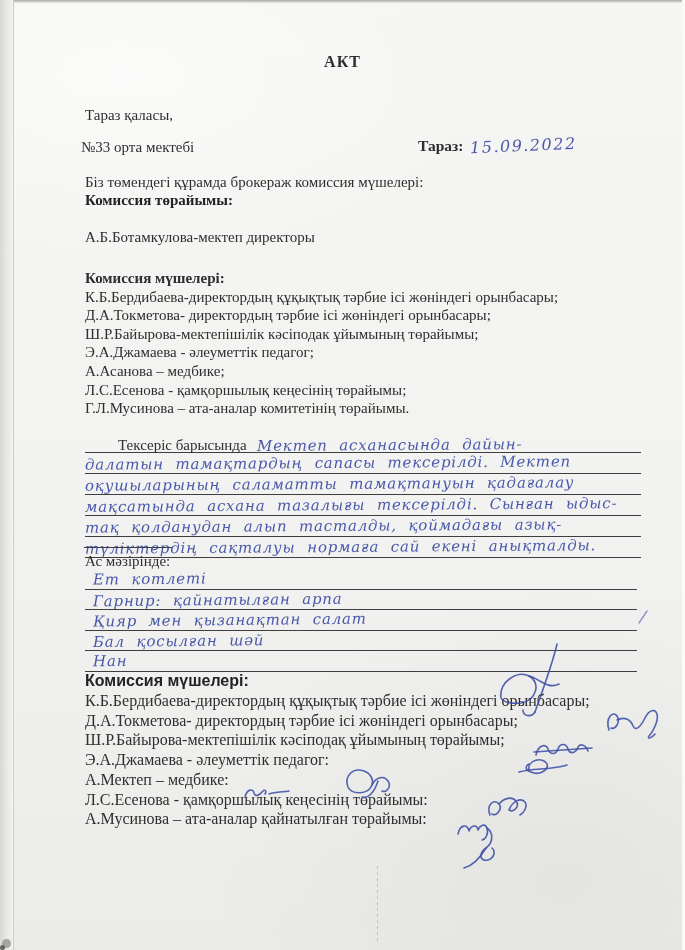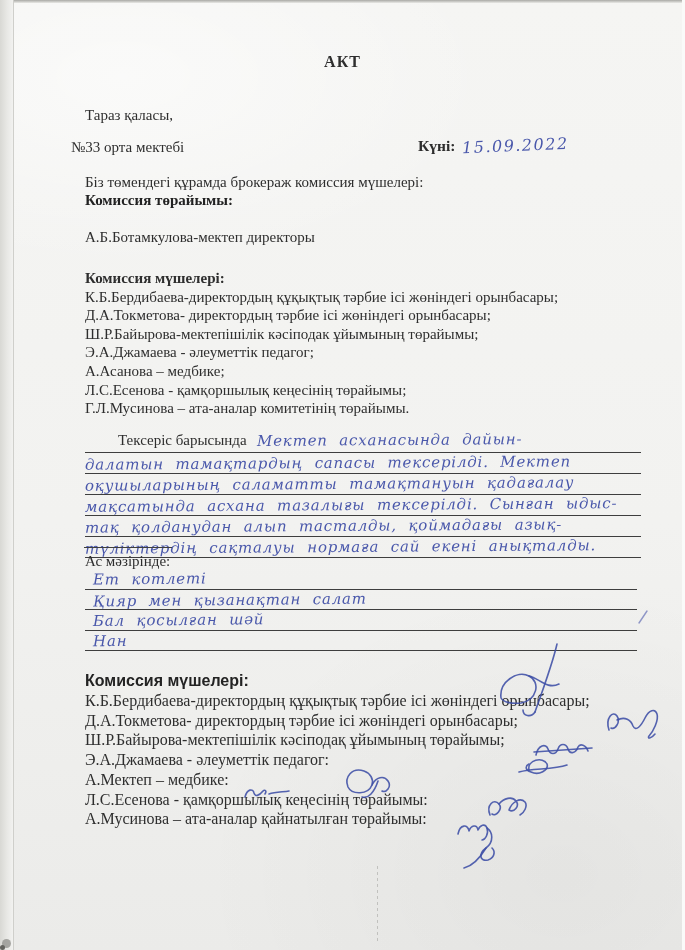--- a/index.html
+++ b/index.html
@@ -24,38 +24,38 @@
   .speck-a{position:absolute;left:2px;top:939px;width:9px;height:9px;border-radius:50%;
     background:#8e8e8a;opacity:.75;}
   .speck-b{position:absolute;left:0px;top:945px;width:5px;height:5px;border-radius:50%;
     background:#63635f;}
 
   .t{position:absolute;color:#2e2e2e;font-size:15px;white-space:nowrap;}
   .b{font-weight:bold;color:#222;}
 
   .title{left:0;top:53px;width:685px;text-align:center;font-weight:bold;font-size:16px;letter-spacing:1px;}
   .city{left:85px;top:107px;}
-  .school{left:71px;top:139px;text-align:center;}
+  .school{left:81px;top:139px;text-align:center;}
   .date-row{left:418px;top:136px;}
   .date-row .lbl{font-weight:bold;font-size:15.5px;}
   .intro{left:85px;top:173px;line-height:18px;white-space:nowrap;}
   .chairname{left:85px;top:229px;}
   .members{left:85px;top:269px;line-height:18.6px;}
   .members .head{font-weight:bold;}
 
   
   .hw{
     font-family:"DejaVu Serif", serif;font-style:italic;color:#4a58ab;
     font-size:15px;letter-spacing:.8px;word-spacing:6px;white-space:nowrap;
   }
   .date-hw{display:inline-block;font-size:16px;transform:rotate(-2.5deg);margin-left:7px;letter-spacing:1.5px;}
 
   .inspect{position:absolute;left:85px;top:430px;width:556px;}
   .inspect .row{border-bottom:1px solid #3e3e3e;height:20px;line-height:20px;overflow:visible;}
-  .inspect .row.first{height:22px;line-height:20px;padding-left:33px;}
+  .inspect .row.first{height:22px;line-height:30px;padding-left:33px;}
   .inspect .row.first .ilbl{font-family:"Liberation Serif",serif;font-style:normal;color:#2e2e2e;
      font-size:15px;letter-spacing:0;word-spacing:0;margin-right:10px;}
   .inspect .hw{display:inline-block;transform:rotate(-0.4deg);}
 
   .menu-rule{position:absolute;left:84px;top:547px;width:88px;height:1px;background:#3e3e3e;}
   .menu-label{left:85px;top:553px;}
   .menu{position:absolute;left:85px;top:569px;width:552px;}
   .menu .row{border-bottom:1px solid #3e3e3e;height:19.6px;line-height:19.6px;padding-left:8px;}
   .menu .hw{display:inline-block;transform:rotate(-0.6deg);}
 
@@ -77,21 +77,21 @@
 <div class="paper">
   <div class="edge-top"></div>
   <div class="edge-left"></div>
   <div class="edge-right"></div>
 
   <div class="t title">АКТ</div>
   <div class="t city">Тараз қаласы,</div>
   <div class="t school">№33 орта мектебі</div>
 
   <div class="t date-row">
-    <span class="lbl">Күні:</span><span class="hw date-hw">15.09.2022</span>
+    <span class="lbl">Тараз:</span><span class="hw date-hw">15.09.2022</span>
   </div>
 
   <div class="t intro">
     <div>Біз төмендегі құрамда брокераж комиссия мүшелері:</div>
     <div class="b">Комиссия төрайымы:</div>
   </div>
 
   <div class="t chairname">А.Б.Ботамкулова-мектеп директоры</div>
 
   <div class="t members">
@@ -114,20 +114,21 @@
     <div class="row"><span class="hw">мақсатында асхана тазалығы тексерілді. Сынған ыдыс-</span></div>
     <div class="row"><span class="hw">тақ қолданудан алып тасталды, қоймадағы азық-</span></div>
     <div class="row"><span class="hw">түліктердің сақталуы нормаға сай екені анықталды.</span></div>
   </div>
 
   <div class="menu-rule"></div>
   <div class="t menu-label">Ас мәзірінде:</div>
 
   <div class="menu">
     <div class="row"><span class="hw">Ет котлеті</span></div>
+    <div class="row"><span class="hw">Гарнир: қайнатылған арпа</span></div>
     <div class="row"><span class="hw">Қияр мен қызанақтан салат</span></div>
     <div class="row"><span class="hw">Бал қосылған шәй</span></div>
     <div class="row"><span class="hw">Нан</span></div>
   </div>
 
   <div class="signoff">
     <div class="sans b">Комиссия мүшелері:</div>
     <div class="srow">К.Б.Бердибаева-директордың құқықтық тәрбие ісі жөніндегі орынбасары;</div>
     <div class="srow">Д.А.Токметова- директордың тәрбие ісі жөніндегі орынбасары;</div>
     <div class="srow">Ш.Р.Байырова-мектепішілік кәсіподақ ұйымының төрайымы;</div>

